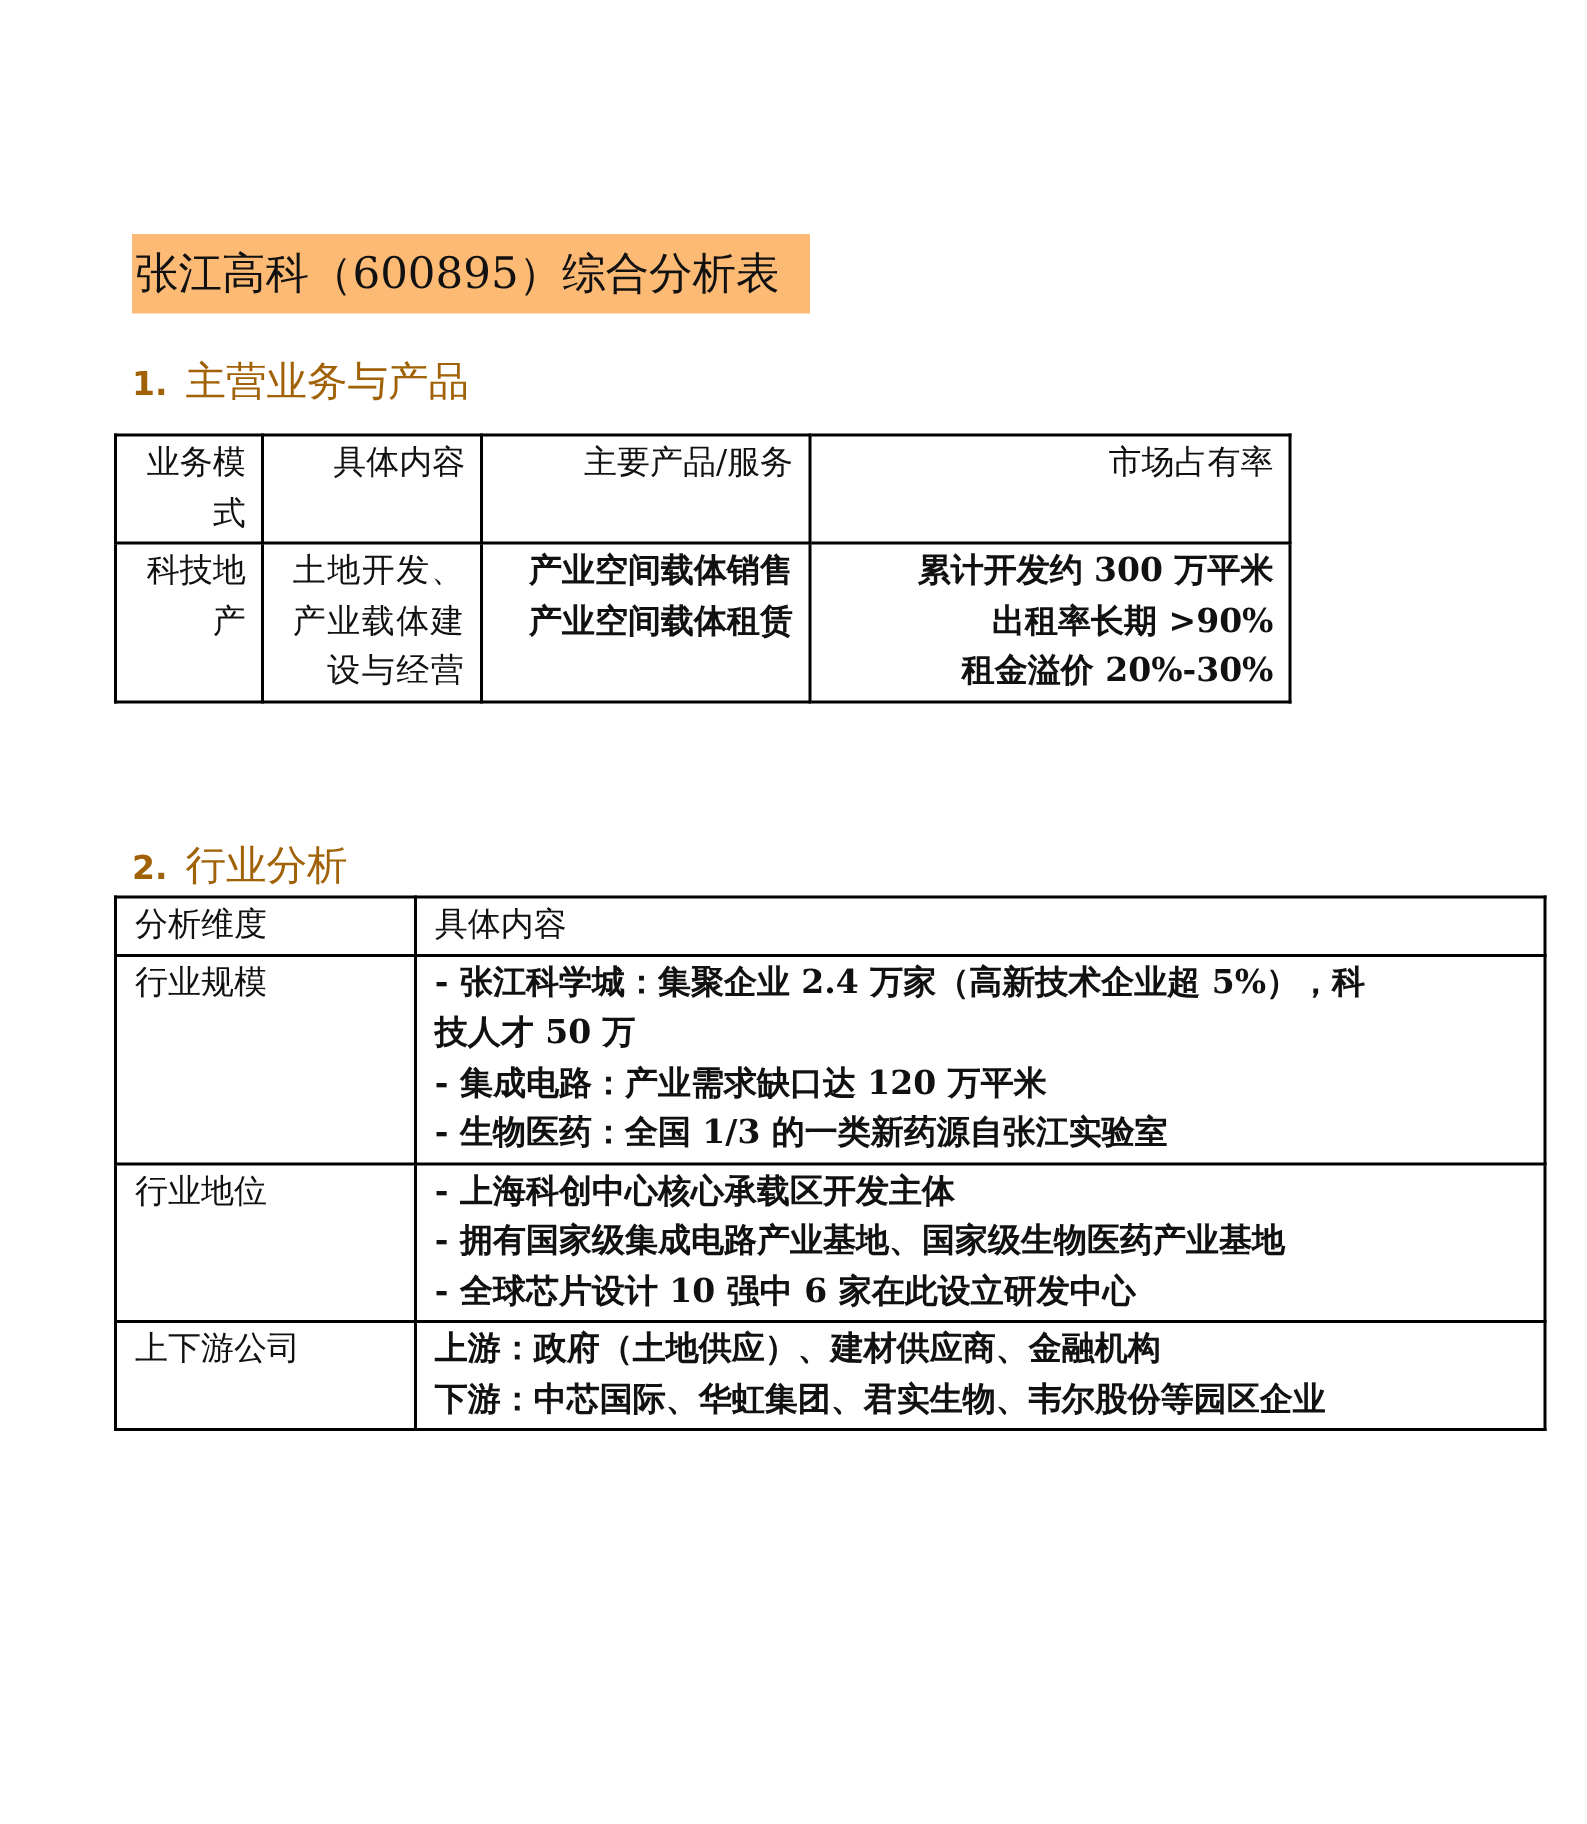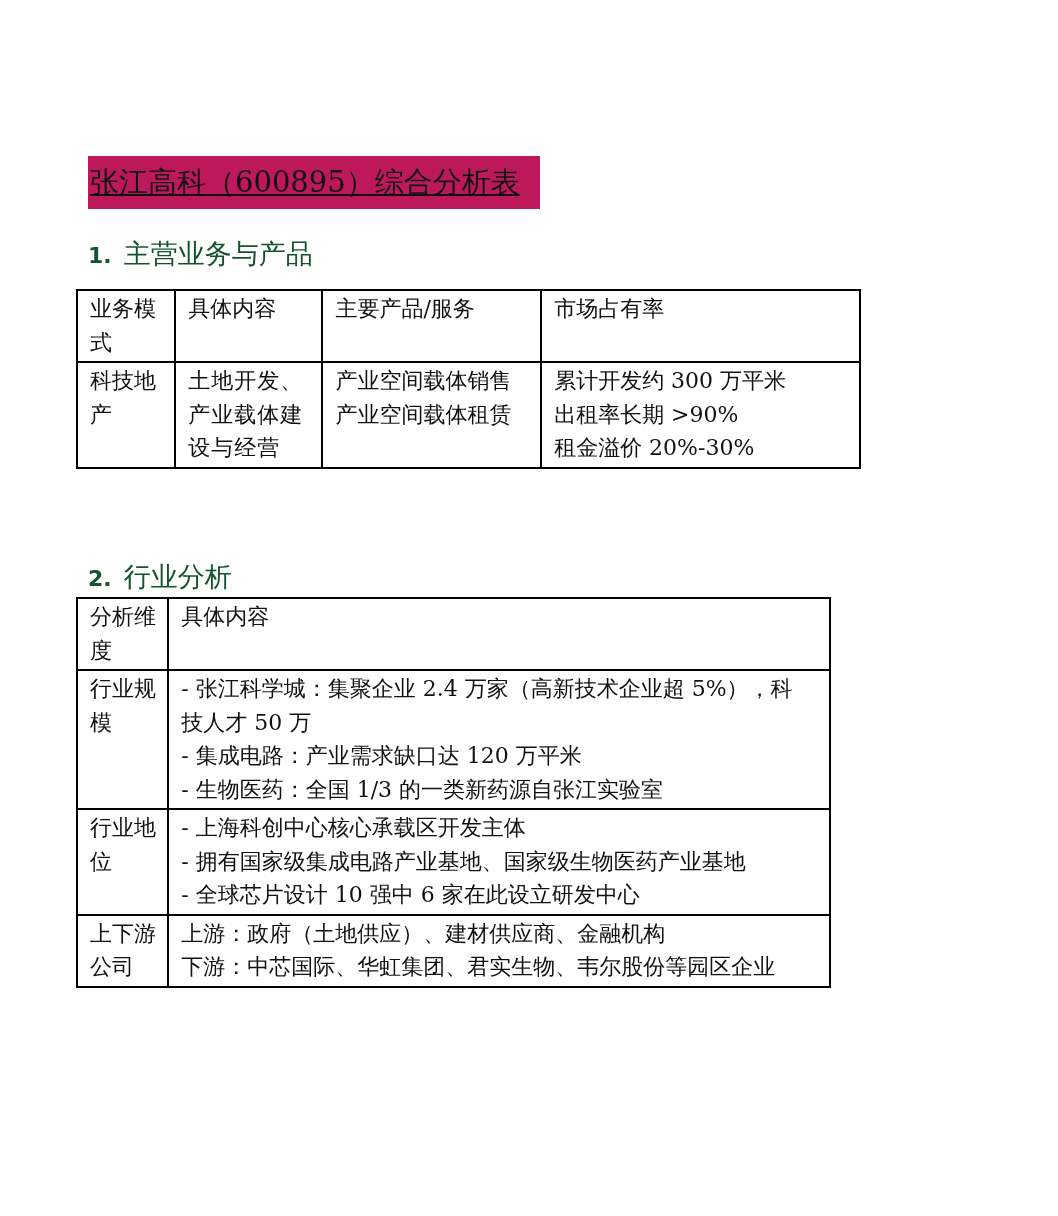--- a/index.html
+++ b/index.html
@@ -1,29 +1,28 @@
 <!DOCTYPE html>
 <html><head>
 <meta charset="utf-8">
 <style>
   html, body { margin: 0; padding: 0; background: #ffffff; }
   body { width: 1058px; height: 1216px; position: relative; font-family: "DejaVu Serif", serif; color: #111; }
   .title {
     position: absolute; left: 88px; top: 156px; width: 452px; height: 53px;
-    background: #be185d; font-size: 29px; line-height: 53px; padding-left: 2px; box-sizing: border-box;
+    background: #fdba74; font-size: 29px; line-height: 53px; padding-left: 2px; box-sizing: border-box;
     white-space: nowrap;
-    text-decoration: underline;
   }
-  .h { position: absolute; left: 88px; color: #14532d; font-size: 27px; white-space: nowrap; }
+  .h { position: absolute; left: 88px; color: #a16207; font-size: 27px; white-space: nowrap; }
   .h .num { font-family: "DejaVu Sans", sans-serif; font-weight: bold; font-size: 22px; margin-right: 12px; }
   table { position: absolute; left: 76px; border-collapse: collapse; font-size: 22px; }
   td { border: 2px solid #000; vertical-align: top; padding: 1px 10px 2px 12px; line-height: 33.5px; }
-  .line { display: block; white-space: nowrap; }
-  #t1 { top: 289px; width: 785px; }
-  #t2 { top: 597px; width: 755px; }
+  .line { display: block; white-space: nowrap; font-weight: bold; }
+  #t1 { top: 289px; width: 785px; text-align: right; }
+  #t2 { top: 597px; width: 955px; }
 </style>
 </head>
 <body>
 
 <div class="title">张江高科（600895）综合分析表</div>
 
 <div class="h" style="top:236px;">
   <span class="num">1.</span><span>主营业务与产品</span>
 </div>
 

